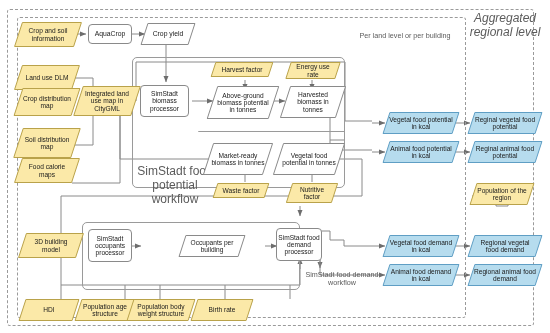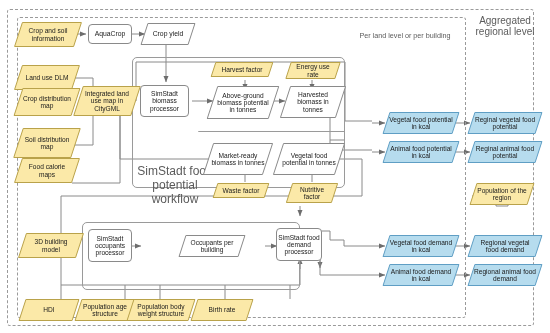--- a/index.html
+++ b/index.html
@@ -81,26 +81,27 @@
       <path d="M225,299 V285"></path>
       <path d="M290,299 V285"></path>
       <path d="M61,285 H125"></path>
     </g>
   </svg>
 
   <div class="dash" style="left:7px;top:9px;width:527px;height:317px;"></div>
   <div class="dash" style="left:17px;top:17px;width:449px;height:301px;border-style:dashed;"></div>
 
   <div class="lbl" style="left:352px;top:24px;width:106px;height:24px;font-size:7.2px;">Per land level or per building</div>
-  <div class="lbl" style="left:462px;top:14px;width:86px;height:24px;font-size:10px;">Aggregated regional level</div>
+  <div class="lbl" style="left:462px;top:14px;width:86px;height:24px;font-size:12px;font-style:italic;">Aggregated regional level</div>
 
   <div class="grp" style="left:132px;top:57px;width:213px;height:131px;"></div>
   <div class="lbl" style="left:133px;top:175px;width:84px;height:22px;font-size:12px;">SimStadt food potential workflow</div>
 
   <div class="grp" style="left:82px;top:222px;width:218px;height:68px;"></div>
+  <div class="lbl" style="left:300px;top:268px;width:84px;height:22px;font-size:7.2px;">SimStadt food demand workflow</div>
 
   <div class="grp" style="left:198px;top:131px;width:147px;height:2px;border-bottom:none;border-left:none;border-right:none;"></div>
 
   <div class="node para yellow" style="left:18px;top:22px;width:60px;height:25px;font-size:6.6px;">
     <span class="skew"></span>
       <span class="txt">Crop and soil information</span>
   </div>
 
   <div class="node rect" style="left:88px;top:24px;width:44px;height:20px;font-size:6.8px;">
     <span class="txt">AquaCrop</span>

